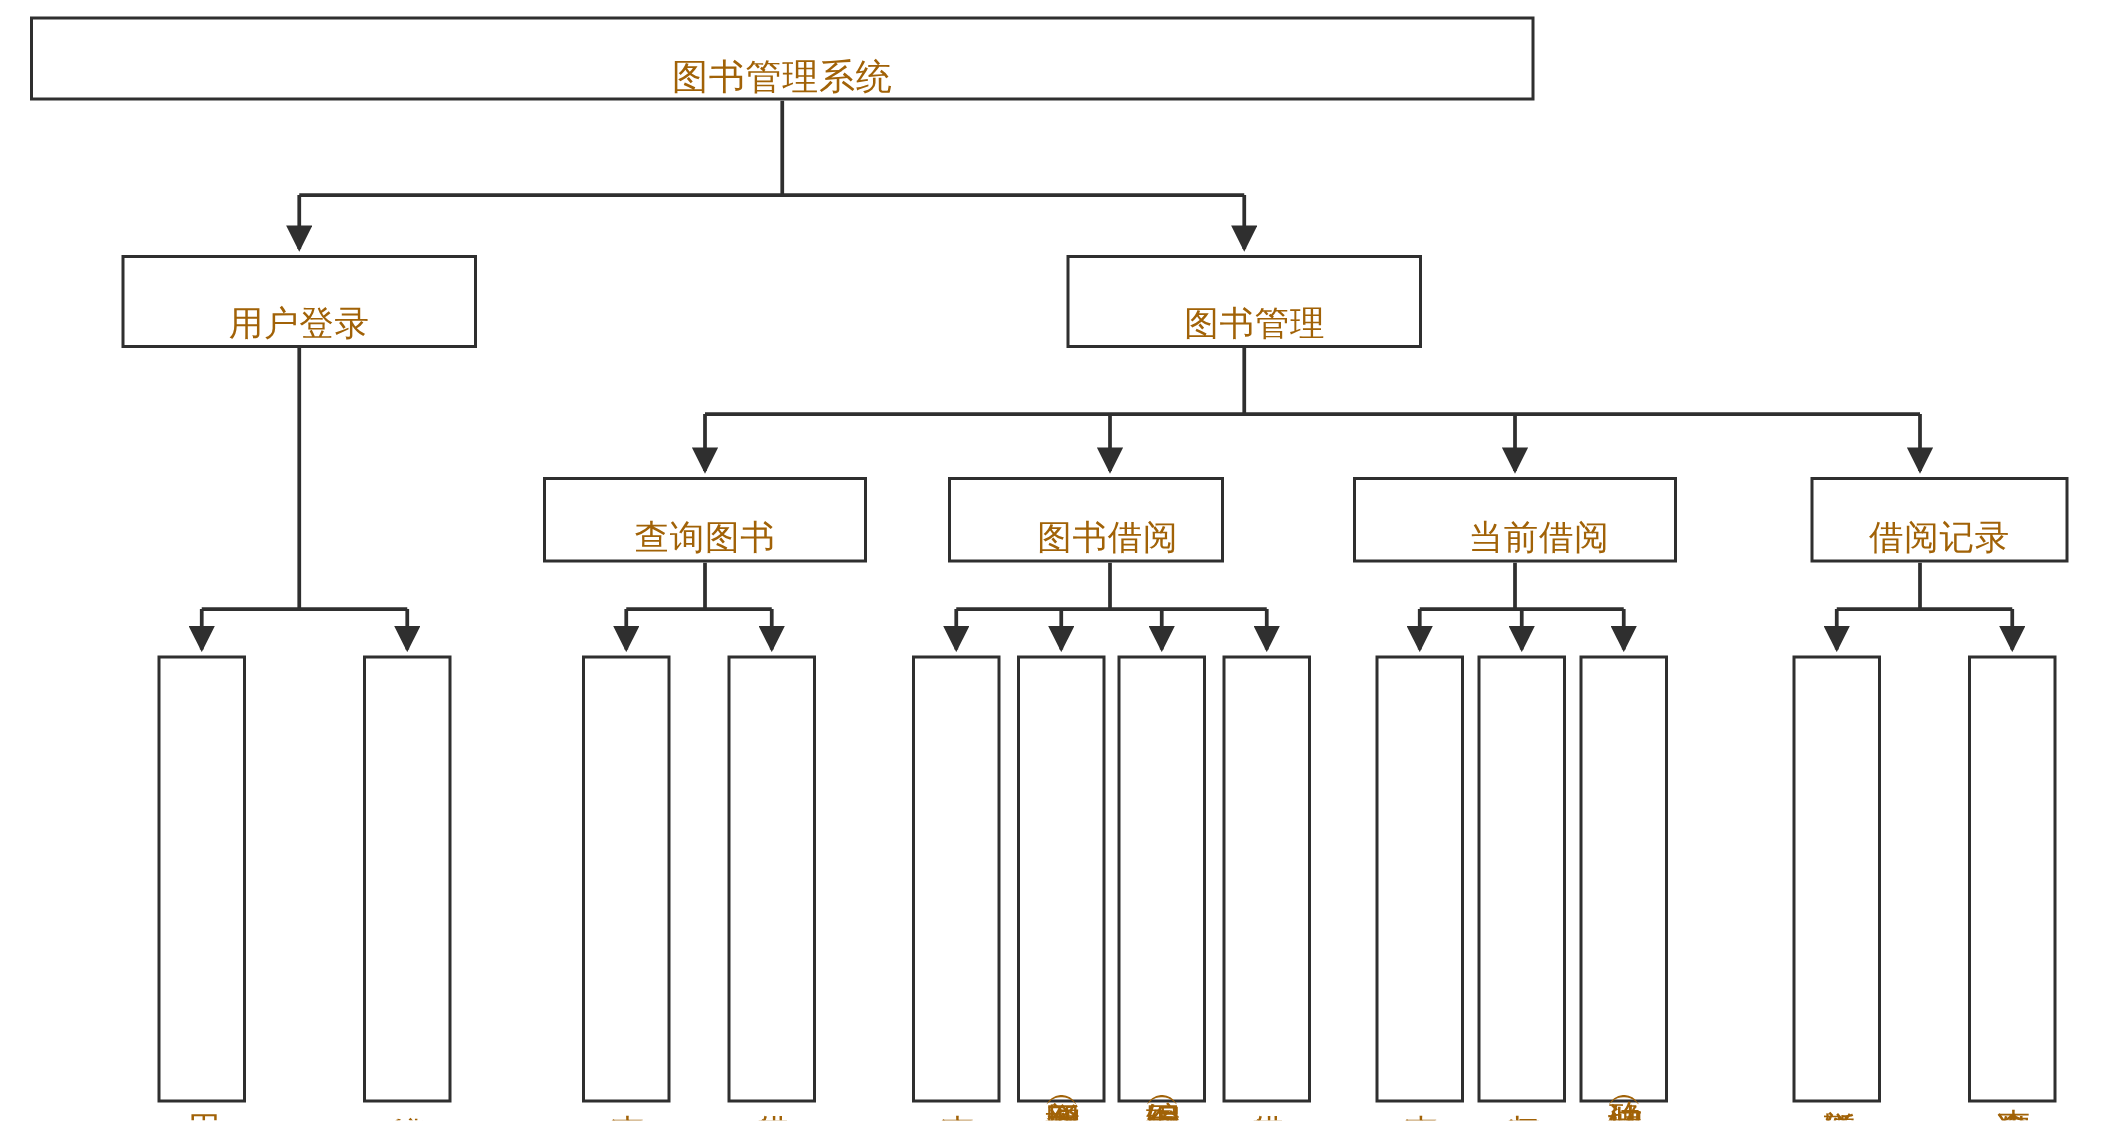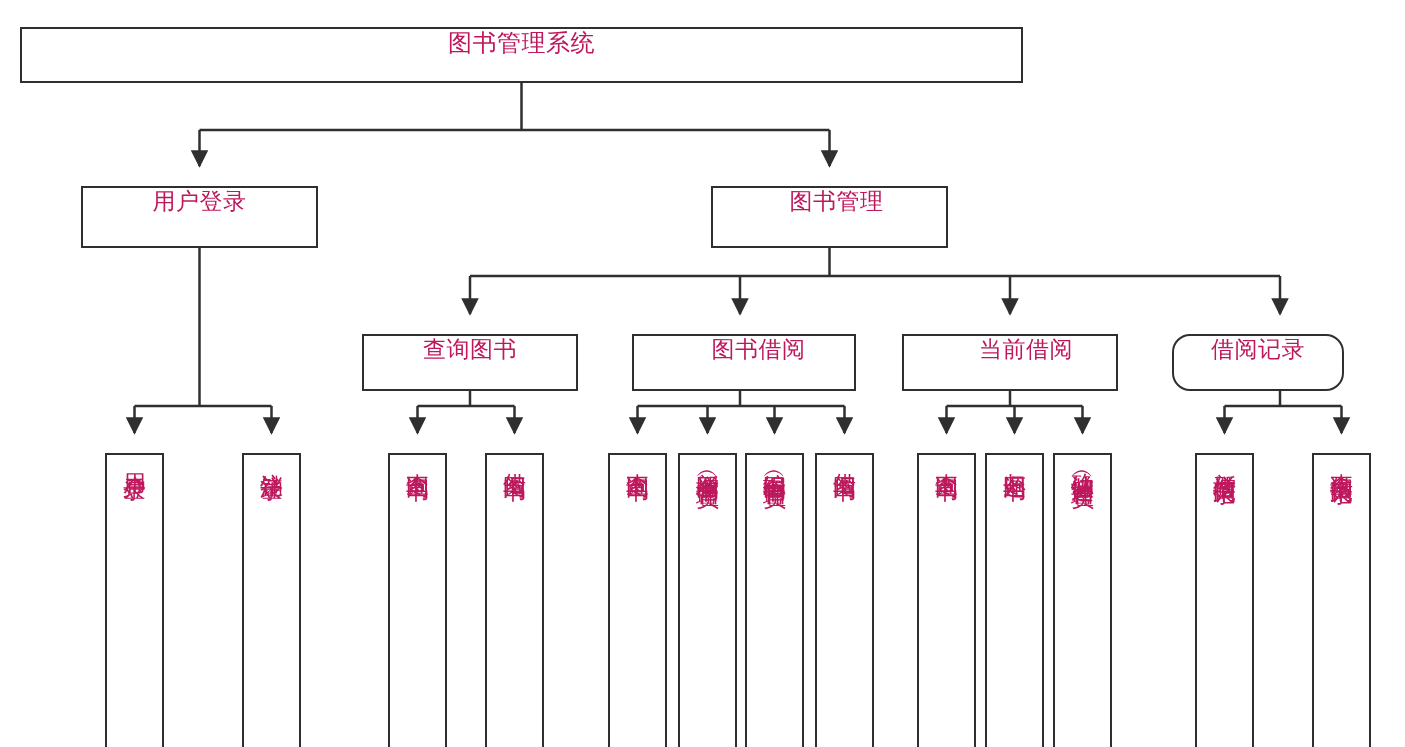--- a/index.html
+++ b/index.html
@@ -24,24 +24,23 @@
     width: 1405px;
     height: 747px;
     pointer-events: none;
   }
   .node {
     position: absolute;
     box-sizing: border-box;
     background: #ffffff;
     border: 2.5px solid #2f2f2f;
     display: flex;
-    align-items: flex-start;
+    align-items: flex-end;
     justify-content: center;
-    color: #be185d;
-    margin-top: 16px;
+    color: #a16207;
   }
   .node .label {
     display: block;
     text-align: center;
     line-height: 1.18;
     letter-spacing: 0.5px;
   }
   .node.horizontal .label {
     writing-mode: horizontal-tb;
     font-size: 23px;
@@ -119,27 +118,27 @@
       </div>
       <div class="node horizontal" style="left: 81px; top: 170px; width: 237px; height: 62px;">
         <span class="label">用户登录</span>
       </div>
       <div class="node horizontal" style="left: 711px; top: 170px; width: 237px; height: 62px; padding-left: 14px;">
         <span class="label">图书管理</span>
       </div>
       <div class="node horizontal" style="left: 362px; top: 318px; width: 216px; height: 57px;">
         <span class="label">查询图书</span>
       </div>
-      <div class="node horizontal" style="left: 632px; top: 318px; width: 224px; height: 57px; padding-left: 29px;">
+      <div class="node horizontal" style="left: 632px; top: 318px; width: 184px; height: 57px; padding-left: 29px;">
         <span class="label">图书借阅</span>
       </div>
       <div class="node horizontal" style="left: 902px; top: 318px; width: 216px; height: 57px; padding-left: 32px;">
         <span class="label">当前借阅</span>
       </div>
-      <div class="node horizontal" style="left: 1172px; top: 318px; width: 172px; height: 57px; border-radius: 18px;">
+      <div class="node horizontal" style="left: 1207px; top: 318px; width: 172px; height: 57px;">
         <span class="label">借阅记录</span>
       </div>
       <div class="node vertical" style="left: 105px; top: 437px; width: 59px; height: 298px;">
         <span class="label">用户登录</span>
       </div>
       <div class="node vertical" style="left: 242px; top: 437px; width: 59px; height: 298px;">
         <span class="label">注销登录</span>
       </div>
       <div class="node vertical" style="left: 388px; top: 437px; width: 59px; height: 298px;">
         <span class="label">查询图书</span>

